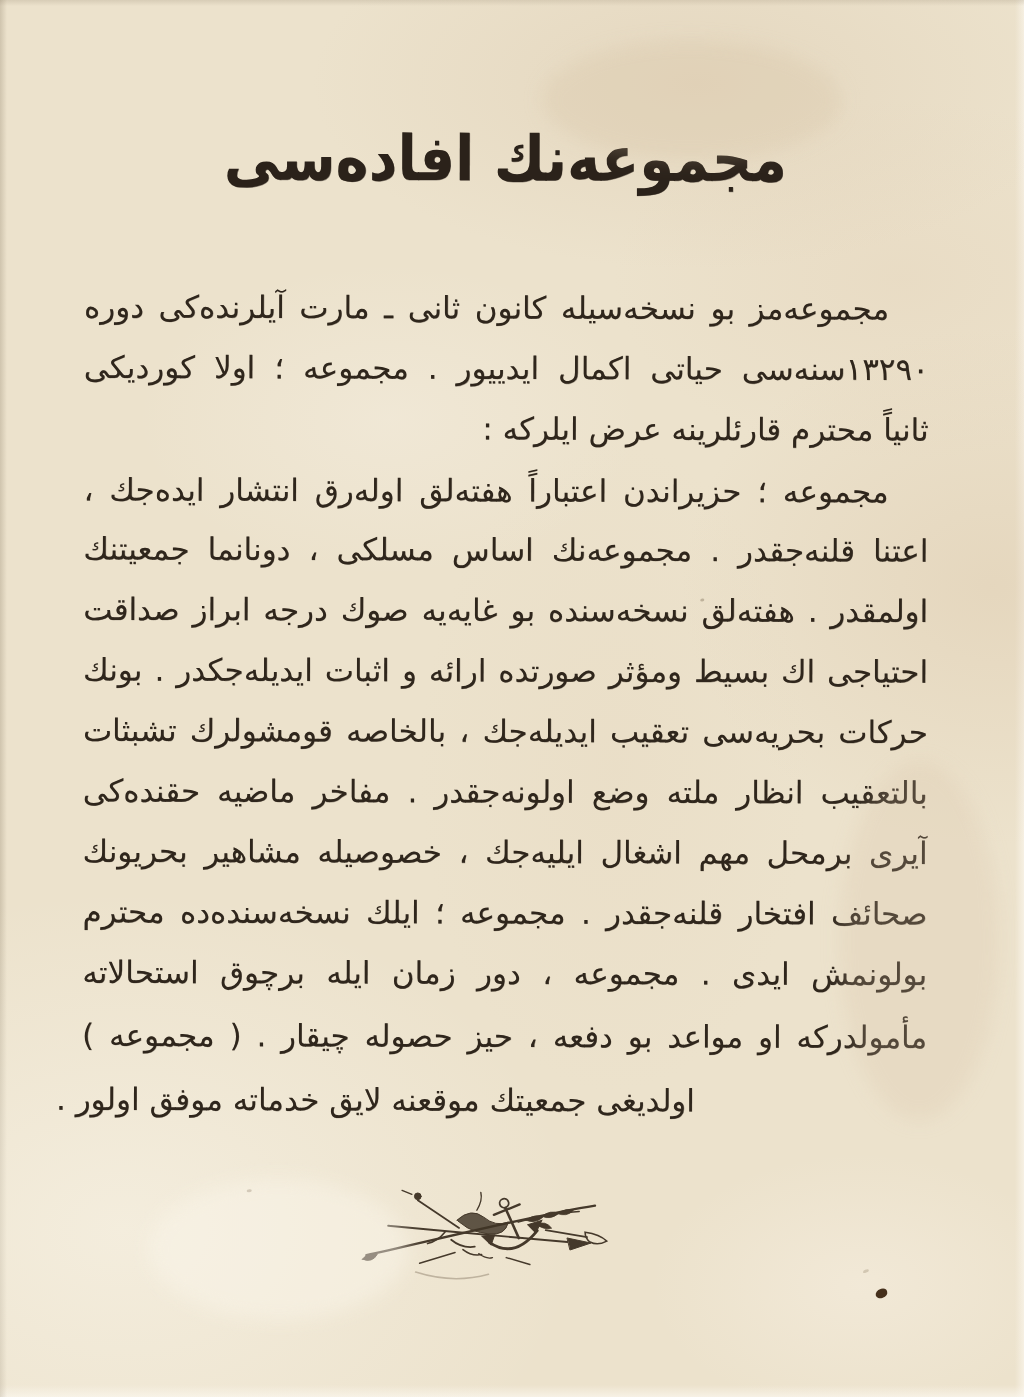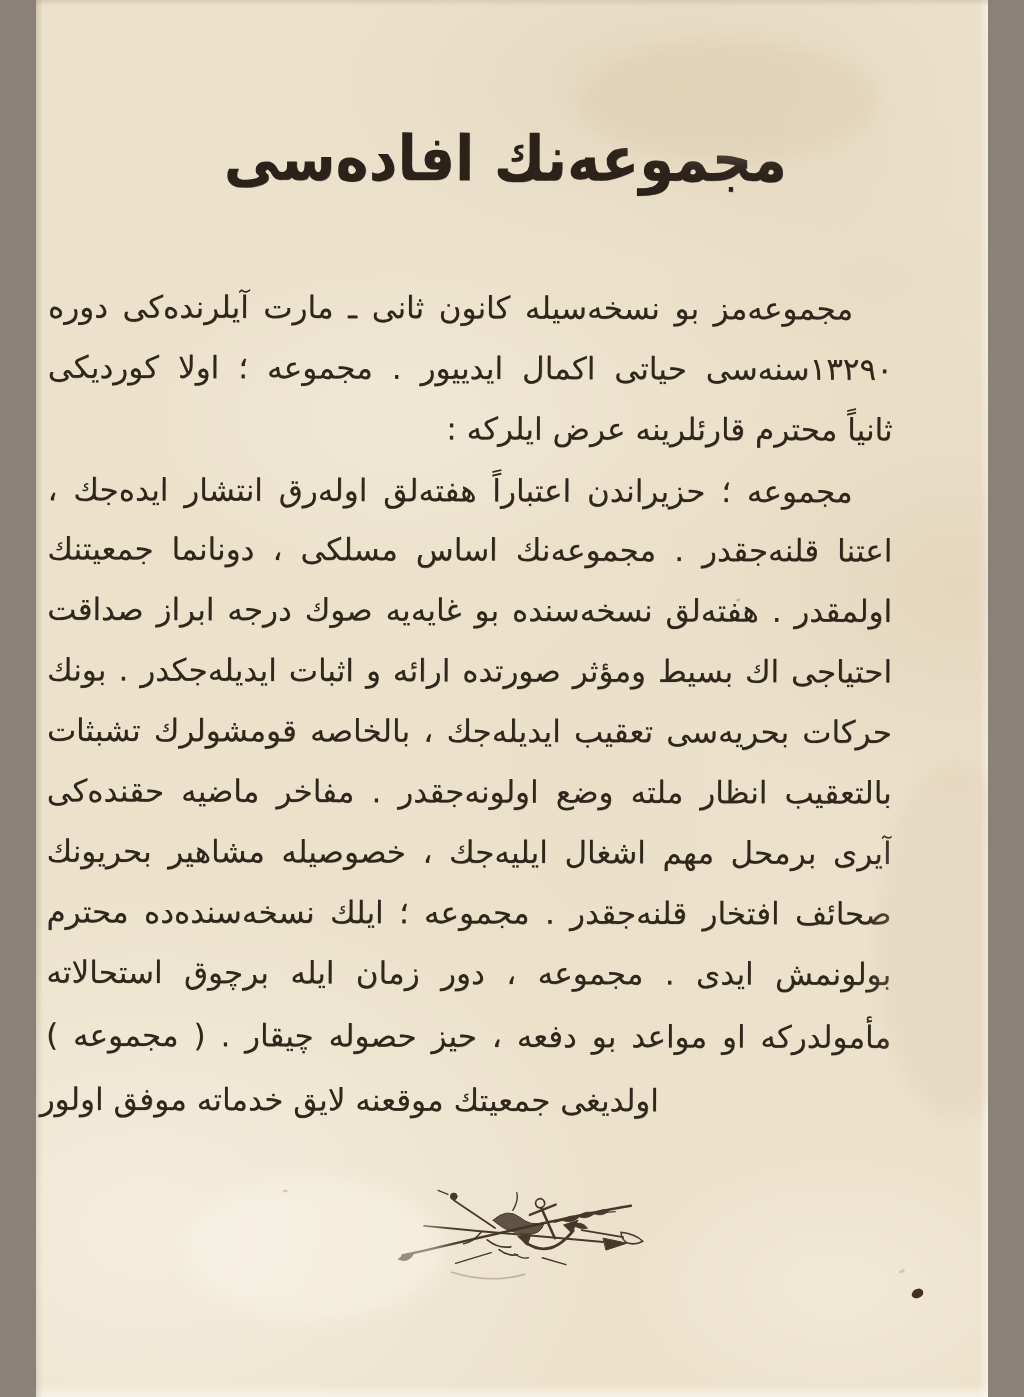--- a/index.html
+++ b/index.html
@@ -1,18 +1,18 @@
 <!DOCTYPE html>
 <html lang="ota" dir="rtl"><head>
 <meta charset="utf-8">
 <style>
   html,body{margin:0;padding:0;background:#8a8178;}
   .page{
     position:relative;
-    width:952px;height:1397px;
+    width:1024px;height:1397px;
     margin:0 auto;
     overflow:hidden;
     background-color:#ece2cc;
     background-image:
       radial-gradient(ellipse 620px 300px at 68% 6%,  rgba(216,197,170,0.38), transparent 62%),
       radial-gradient(ellipse 520px 430px at 97% 42%, rgba(219,199,170,0.42), transparent 60%),
       radial-gradient(ellipse 480px 300px at 88% 20%, rgba(226,208,182,0.35), transparent 60%),
       radial-gradient(ellipse 700px 520px at 12% 88%, rgba(250,246,235,0.55), transparent 65%),
       radial-gradient(ellipse 420px 260px at 38% 30%, rgba(246,240,228,0.40), transparent 60%),
       radial-gradient(ellipse 350px 220px at 84% 92%, rgba(246,238,224,0.55), transparent 60%),

